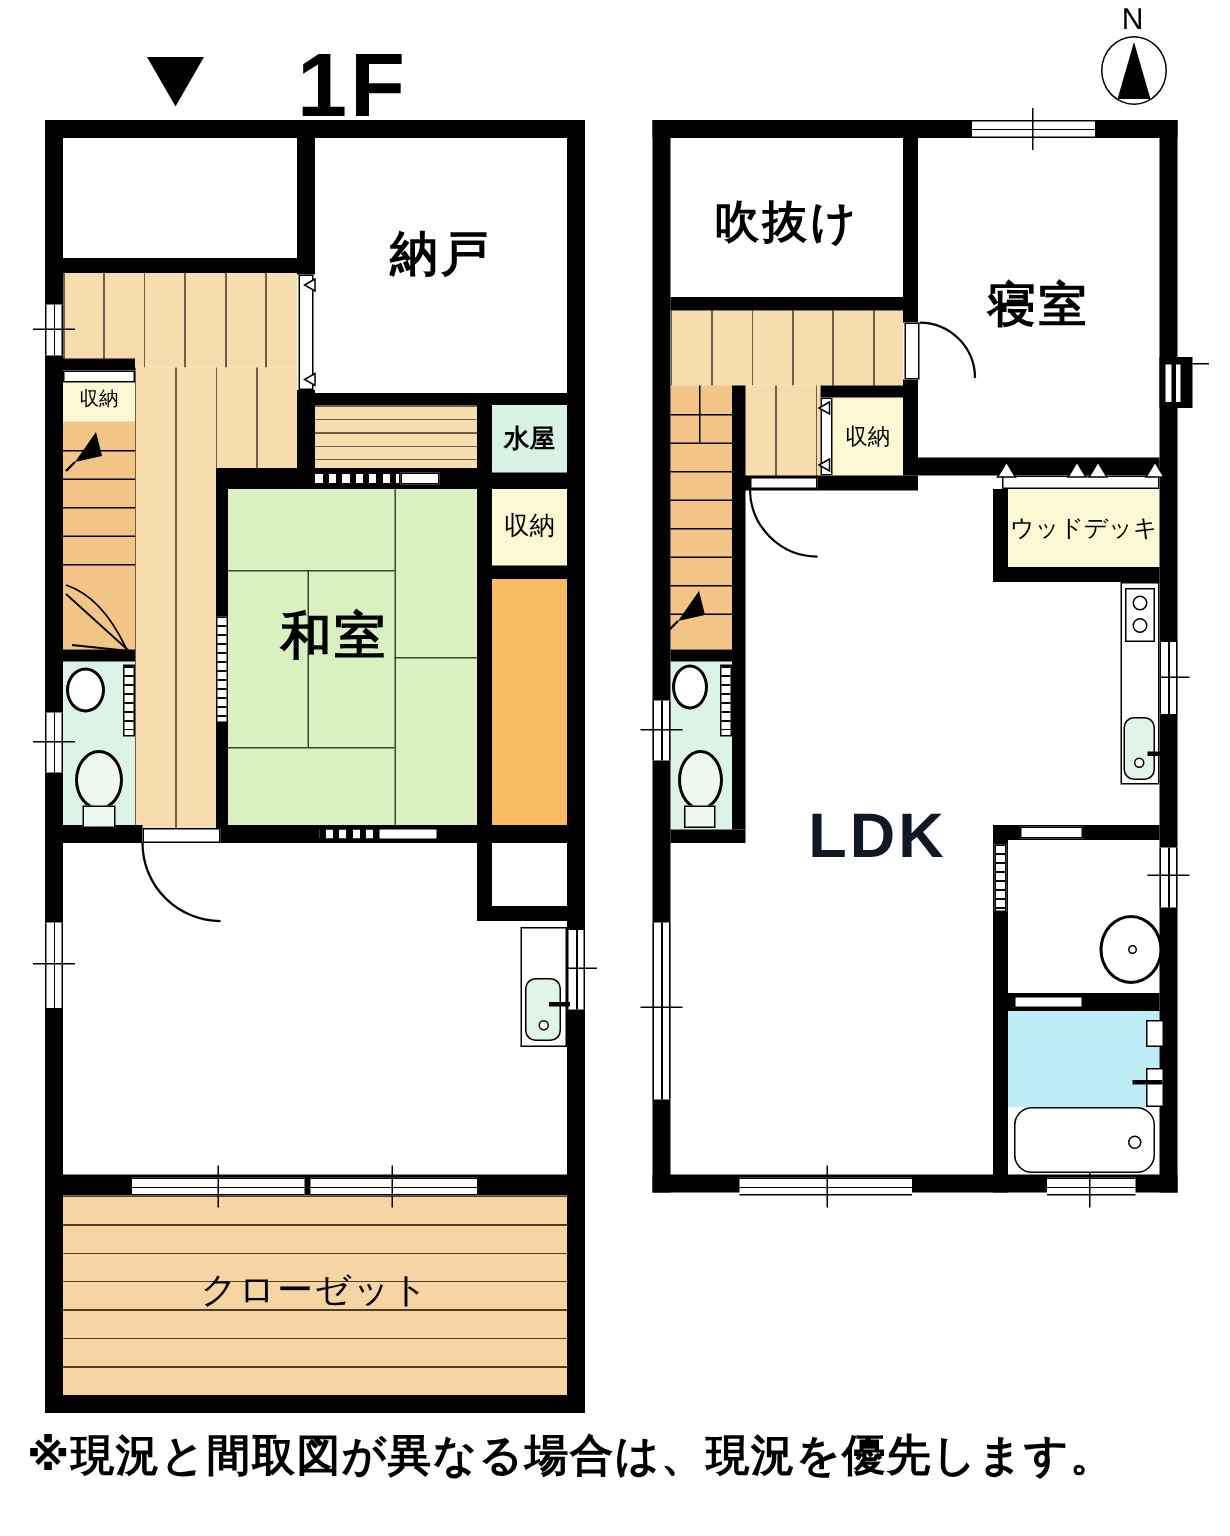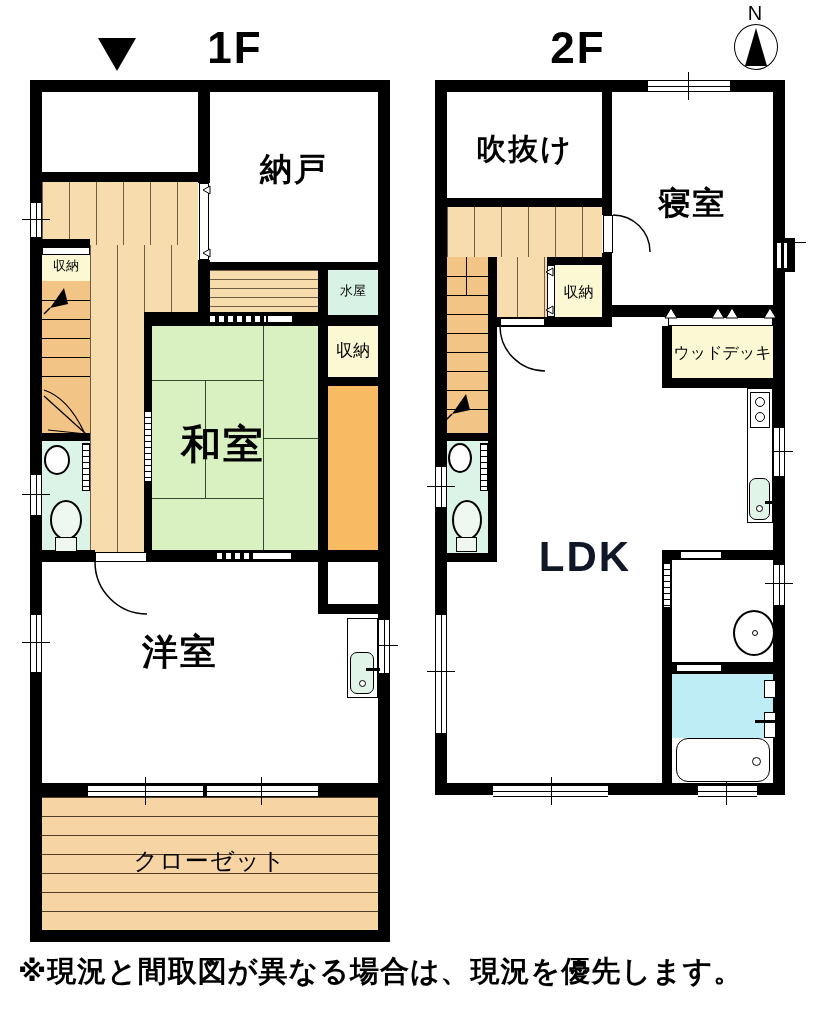--- a/index.html
+++ b/index.html
@@ -36,22 +36,21 @@
   .lbl{position:absolute;text-align:center;color:#000;line-height:1.1;letter-spacing:2px;font-weight:600;white-space:nowrap}
   .big{font-weight:700}
   svg.overlay{position:absolute;left:0;top:0;pointer-events:none}
 </style>
 </head>
 <body>
 
 <div id="canvas">
 
   <div class="a" style="left:98px;top:38px;width:0;height:0;border-left:19px solid transparent;border-right:19px solid transparent;border-top:33px solid #000"></div>
-  <div class="lbl big" style="left:193px;top:24px;width:84px;font-size:44px">1F</div>
-  <div class="lbl big" style="left:536px;top:24px;width:84px;font-size:44px">2F</div>
+  <div class="lbl big" style="left:193px;top:24px;width:84px;font-size:60px">1F</div>
   <div class="lbl" style="left:734px;top:2px;width:44px;font-size:20px;font-weight:400">N</div>
   <div class="a" style="left:734px;top:24px;width:44px;height:46px;border:1.5px solid #000;border-radius:50%"></div>
   <div class="a" style="left:745px;top:28px;width:0;height:0;border-left:11px solid transparent;border-right:11px solid transparent;border-bottom:38px solid #000"></div>
 
   <div class="room vplanks" style="left:42px;top:182px;width:156px;height:63px"></div>
   <div class="room vplanks" style="left:90px;top:245px;width:108px;height:75px"></div>
   <div class="room vplanks" style="left:90px;top:320px;width:54px;height:240px"></div>
   <div class="room hplanks" style="left:210px;top:270px;width:108px;height:42px"></div>
   <div class="room stairs" style="left:42px;top:279px;width:48px;height:154px"></div>
   <div class="room yellow" style="left:42px;top:255px;width:48px;height:26px"></div>
@@ -239,24 +238,23 @@
 
     <polygon points="210,186 203,190 210,194" fill="#fff" stroke="#000" stroke-width="1"></polygon>
     <polygon points="210,249 203,253 210,257" fill="#fff" stroke="#000" stroke-width="1"></polygon>
 
     <polygon points="553,268 546,272 553,276" fill="#fff" stroke="#000" stroke-width="1"></polygon>
     <polygon points="553,306 546,310 553,314" fill="#fff" stroke="#000" stroke-width="1"></polygon>
   </svg>
 
   <div class="lbl" style="left:210px;top:152px;width:168px;font-size:32px">納戸</div>
   <div class="lbl" style="left:42px;top:259px;width:48px;font-size:13px;letter-spacing:0;font-weight:500">収納</div>
-  <div class="lbl" style="left:326px;top:284px;width:54px;font-size:13px;letter-spacing:0;font-weight:400">水屋</div>
+  <div class="lbl" style="left:326px;top:284px;width:54px;font-size:17px;letter-spacing:0;font-weight:700">水屋</div>
   <div class="lbl" style="left:326px;top:342px;width:54px;font-size:17px;letter-spacing:0;font-weight:500">収納</div>
-  <div class="lbl" style="left:152px;top:422px;width:142px;font-size:40px">和室</div>
-  <div class="lbl" style="left:42px;top:632px;width:276px;font-size:36px">洋室</div>
+  <div class="lbl" style="left:152px;top:406px;width:142px;font-size:34px">和室</div>
   <div class="lbl" style="left:42px;top:848px;width:336px;font-size:24px;letter-spacing:1px;font-weight:500">クローゼット</div>
   <div class="lbl" style="left:447px;top:132px;width:155px;font-size:30px">吹抜け</div>
   <div class="lbl" style="left:612px;top:186px;width:161px;font-size:32px">寝室</div>
   <div class="lbl" style="left:553px;top:284px;width:51px;font-size:15px;letter-spacing:0;font-weight:500">収納</div>
   <div class="lbl" style="left:670px;top:344px;width:105px;font-size:16px;letter-spacing:0;font-weight:500">ウッドデッキ</div>
   <div class="lbl" style="left:500px;top:534px;width:170px;font-size:42px;font-weight:600;color:#101828">LDK</div>
 
   <div class="lbl" style="left:18px;top:956px;width:788px;font-size:29px;font-weight:700;text-align:left;letter-spacing:1px">※現況と間取図が異なる場合は、現況を優先します。</div>
 </div>
 

